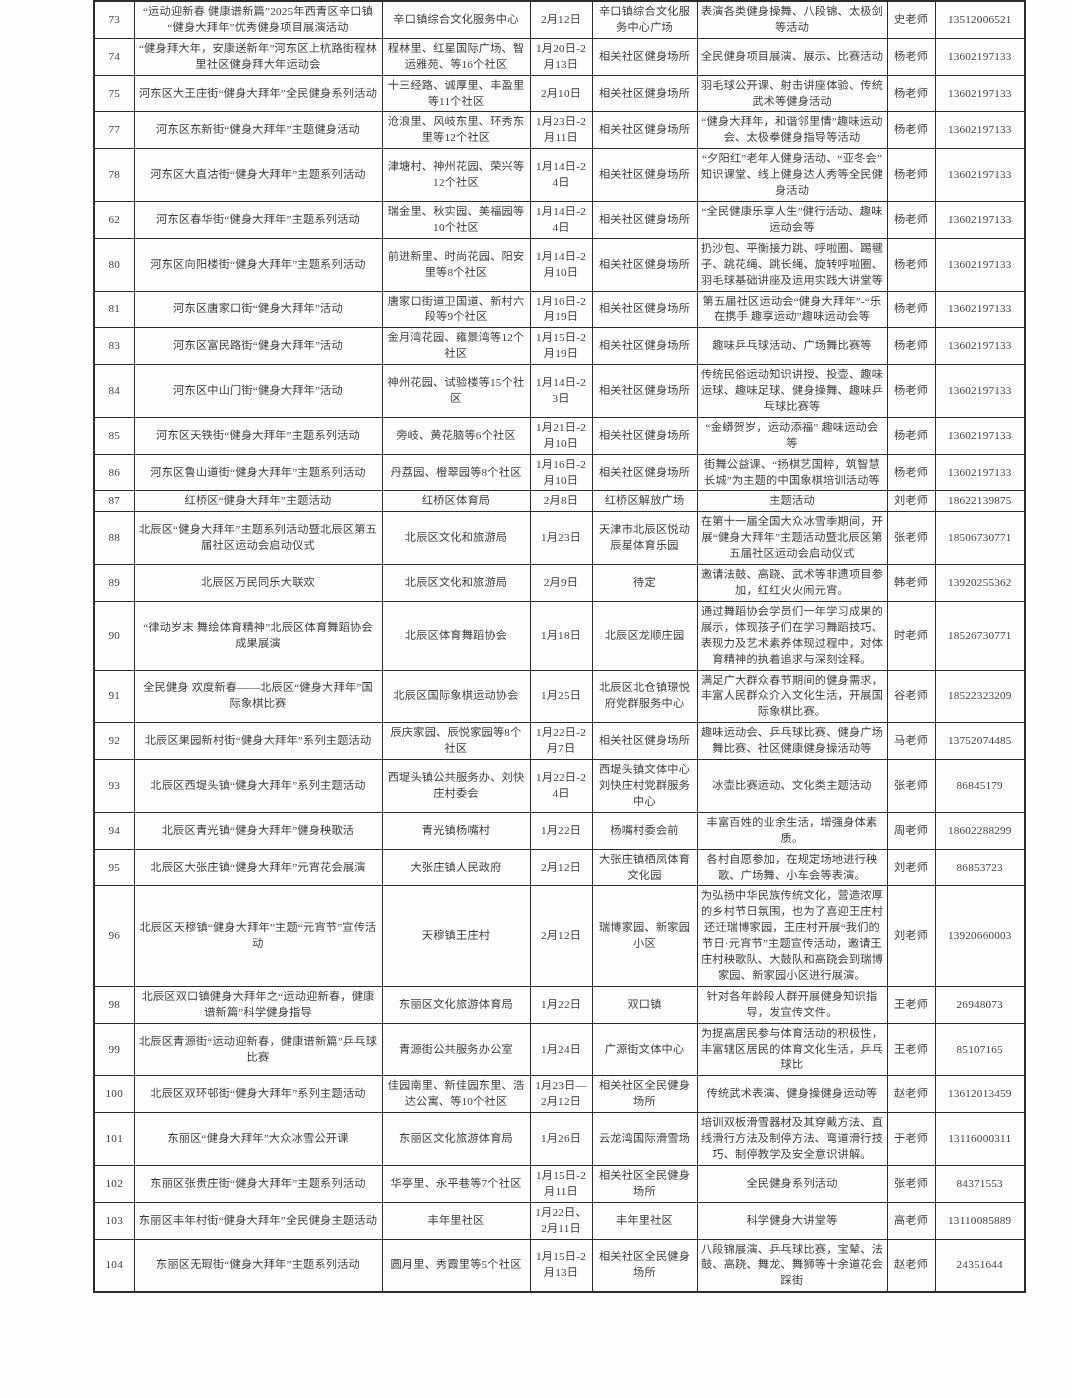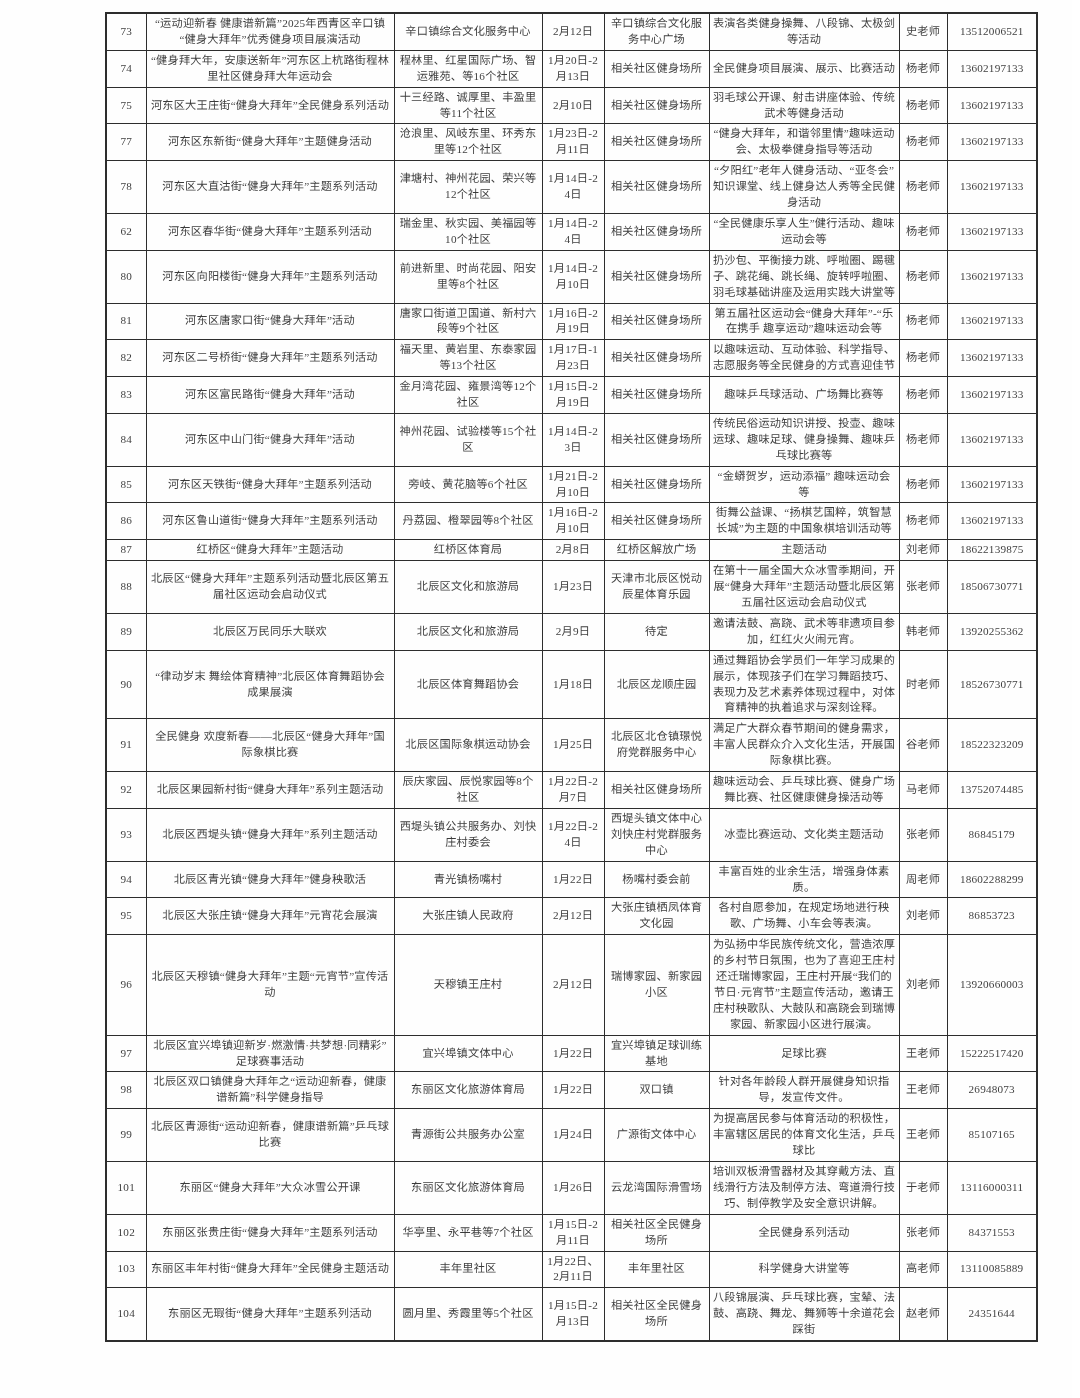--- a/index.html
+++ b/index.html
@@ -13,21 +13,21 @@
     height: 1398px;
     font-family: "Liberation Serif", "DejaVu Serif", serif;
     color: #111111;
     overflow: hidden;
   }
   #sheet {
     width: 1072px;
     height: 1398px;
     position: relative;
     box-sizing: border-box;
-    padding: 12px;
+    padding: 0;
   }
   table.schedule {
     border-collapse: collapse;
     table-layout: fixed;
     width: 875px;
     margin: 0 0 0 93px;
     border: 2px solid #000;
   }
   table.schedule td {
     border: 1px solid #000;
@@ -157,30 +157,20 @@
           <td class="no">81</td>
           <td class="name">河东区唐家口街“健身大拜年”活动</td>
           <td class="org">唐家口街道卫国道、新村六段等9个社区</td>
           <td class="date">1月16日-2月19日</td>
           <td class="place">相关社区健身场所</td>
           <td class="content">第五届社区运动会“健身大拜年”-“乐在携手 趣享运动”趣味运动会等</td>
           <td class="person">杨老师</td>
           <td class="phone">13602197133</td>
         </tr>
         <tr>
-          <td class="no">82</td>
-          <td class="name">河东区二号桥街“健身大拜年”主题系列活动</td>
-          <td class="org">福天里、黄岩里、东泰家园等13个社区</td>
-          <td class="date">1月17日-1月23日</td>
-          <td class="place">相关社区健身场所</td>
-          <td class="content">以趣味运动、互动体验、科学指导、志愿服务等全民健身的方式喜迎佳节</td>
-          <td class="person">杨老师</td>
-          <td class="phone">13602197133</td>
-        </tr>
-        <tr>
           <td class="no">83</td>
           <td class="name">河东区富民路街“健身大拜年”活动</td>
           <td class="org">金月湾花园、雍景湾等12个社区</td>
           <td class="date">1月15日-2月19日</td>
           <td class="place">相关社区健身场所</td>
           <td class="content">趣味乒乓球活动、广场舞比赛等</td>
           <td class="person">杨老师</td>
           <td class="phone">13602197133</td>
         </tr>
         <tr>
@@ -307,50 +297,50 @@
           <td class="no">96</td>
           <td class="name">北辰区天穆镇“健身大拜年”主题“元宵节”宣传活动</td>
           <td class="org">天穆镇王庄村</td>
           <td class="date">2月12日</td>
           <td class="place">瑞博家园、新家园小区</td>
           <td class="content">为弘扬中华民族传统文化，营造浓厚的乡村节日氛围，也为了喜迎王庄村还迁瑞博家园，王庄村开展“我们的节日·元宵节”主题宣传活动，邀请王庄村秧歌队、大鼓队和高跷会到瑞博家园、新家园小区进行展演。</td>
           <td class="person">刘老师</td>
           <td class="phone">13920660003</td>
         </tr>
         <tr>
-          <td class="no">97</td>
-          <td class="name">北辰区宜兴埠镇迎新岁·燃激情·共梦想·同精彩”足球赛事活动</td>
-          <td class="org">宜兴埠镇文体中心</td>
-          <td class="date">1月22日</td>
-          <td class="place">宜兴埠镇足球训练基地</td>
-          <td class="content">足球比赛</td>
-          <td class="person">王老师</td>
-          <td class="phone">15222517420</td>
-        </tr>
-        <tr>
           <td class="no">98</td>
           <td class="name">北辰区双口镇健身大拜年之“运动迎新春，健康谱新篇”科学健身指导</td>
           <td class="org">东丽区文化旅游体育局</td>
           <td class="date">1月22日</td>
           <td class="place">双口镇</td>
           <td class="content">针对各年龄段人群开展健身知识指导，发宣传文件。</td>
           <td class="person">王老师</td>
           <td class="phone">26948073</td>
         </tr>
         <tr>
           <td class="no">99</td>
           <td class="name">北辰区青源街“运动迎新春，健康谱新篇”乒乓球比赛</td>
           <td class="org">青源街公共服务办公室</td>
           <td class="date">1月24日</td>
           <td class="place">广源街文体中心</td>
           <td class="content">为提高居民参与体育活动的积极性，丰富辖区居民的体育文化生活，乒乓球比</td>
           <td class="person">王老师</td>
           <td class="phone">85107165</td>
         </tr>
         <tr>
+          <td class="no">100</td>
+          <td class="name">北辰区双环邨街“健身大拜年”系列主题活动</td>
+          <td class="org">佳园南里、新佳园东里、浩达公寓、等10个社区</td>
+          <td class="date">1月23日—2月12日</td>
+          <td class="place">相关社区全民健身场所</td>
+          <td class="content">传统武术表演、健身操健身运动等</td>
+          <td class="person">赵老师</td>
+          <td class="phone">13612013459</td>
+        </tr>
+        <tr>
           <td class="no">101</td>
           <td class="name">东丽区“健身大拜年”大众冰雪公开课</td>
           <td class="org">东丽区文化旅游体育局</td>
           <td class="date">1月26日</td>
           <td class="place">云龙湾国际滑雪场</td>
           <td class="content">培训双板滑雪器材及其穿戴方法、直线滑行方法及制停方法、弯道滑行技巧、制停教学及安全意识讲解。</td>
           <td class="person">于老师</td>
           <td class="phone">13116000311</td>
         </tr>
         <tr>

